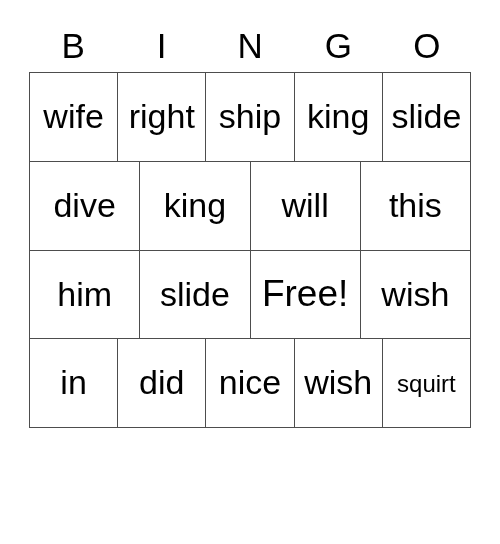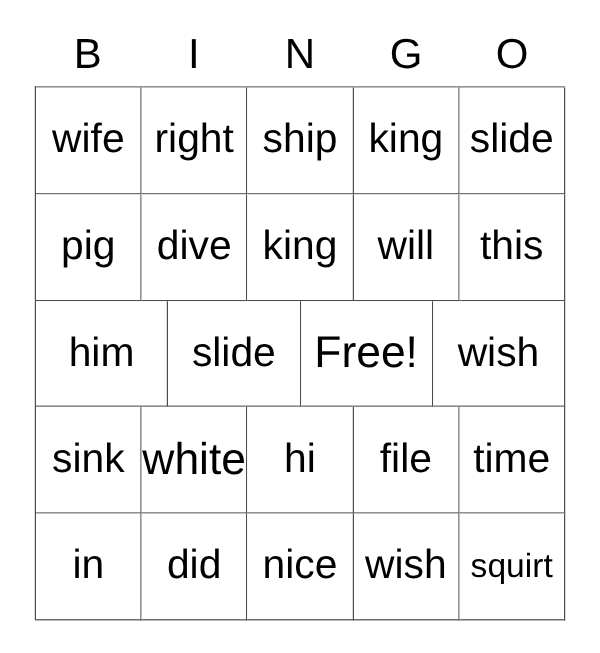--- a/index.html
+++ b/index.html
@@ -62,21 +62,21 @@
   .cell-text {
     font-size: 34px;
     line-height: 1.05;
     white-space: nowrap;
     color: #000000;
   }
   .cell-text.size-sm {
     font-size: 37px;
   }
   .cell-text.size-xs {
-    font-size: 28px;
+    font-size: 24px;
   }
 </style>
 </head>
 <body>
 
 <div id="card">
 
   <div id="header-row">
     <div class="header-cell">B</div>
     <div class="header-cell">I</div>
@@ -100,23 +100,20 @@
       <div class="cell">
           <span class="cell-text">king</span>
         </div>
       <div class="cell">
           <span class="cell-text">slide</span>
         </div>
     </div>
 
     <div class="grid-row">
       <div class="cell">
-          <span class="cell-text">pig</span>
-        </div>
-      <div class="cell">
           <span class="cell-text">dive</span>
         </div>
       <div class="cell">
           <span class="cell-text">king</span>
         </div>
       <div class="cell">
           <span class="cell-text">will</span>
         </div>
       <div class="cell">
           <span class="cell-text">this</span>
@@ -131,37 +128,20 @@
           <span class="cell-text">slide</span>
         </div>
       <div class="cell">
           <span class="cell-text size-sm">Free!</span>
         </div>
       <div class="cell">
           <span class="cell-text">wish</span>
         </div>
     </div>
 
-    <div class="grid-row">
-      <div class="cell">
-          <span class="cell-text">sink</span>
-        </div>
-      <div class="cell">
-          <span class="cell-text size-sm">white</span>
-        </div>
-      <div class="cell">
-          <span class="cell-text">hi</span>
-        </div>
-      <div class="cell">
-          <span class="cell-text">file</span>
-        </div>
-      <div class="cell">
-          <span class="cell-text">time</span>
-        </div>
-    </div>
 
     <div class="grid-row">
       <div class="cell">
           <span class="cell-text">in</span>
         </div>
       <div class="cell">
           <span class="cell-text">did</span>
         </div>
       <div class="cell">
           <span class="cell-text">nice</span>

